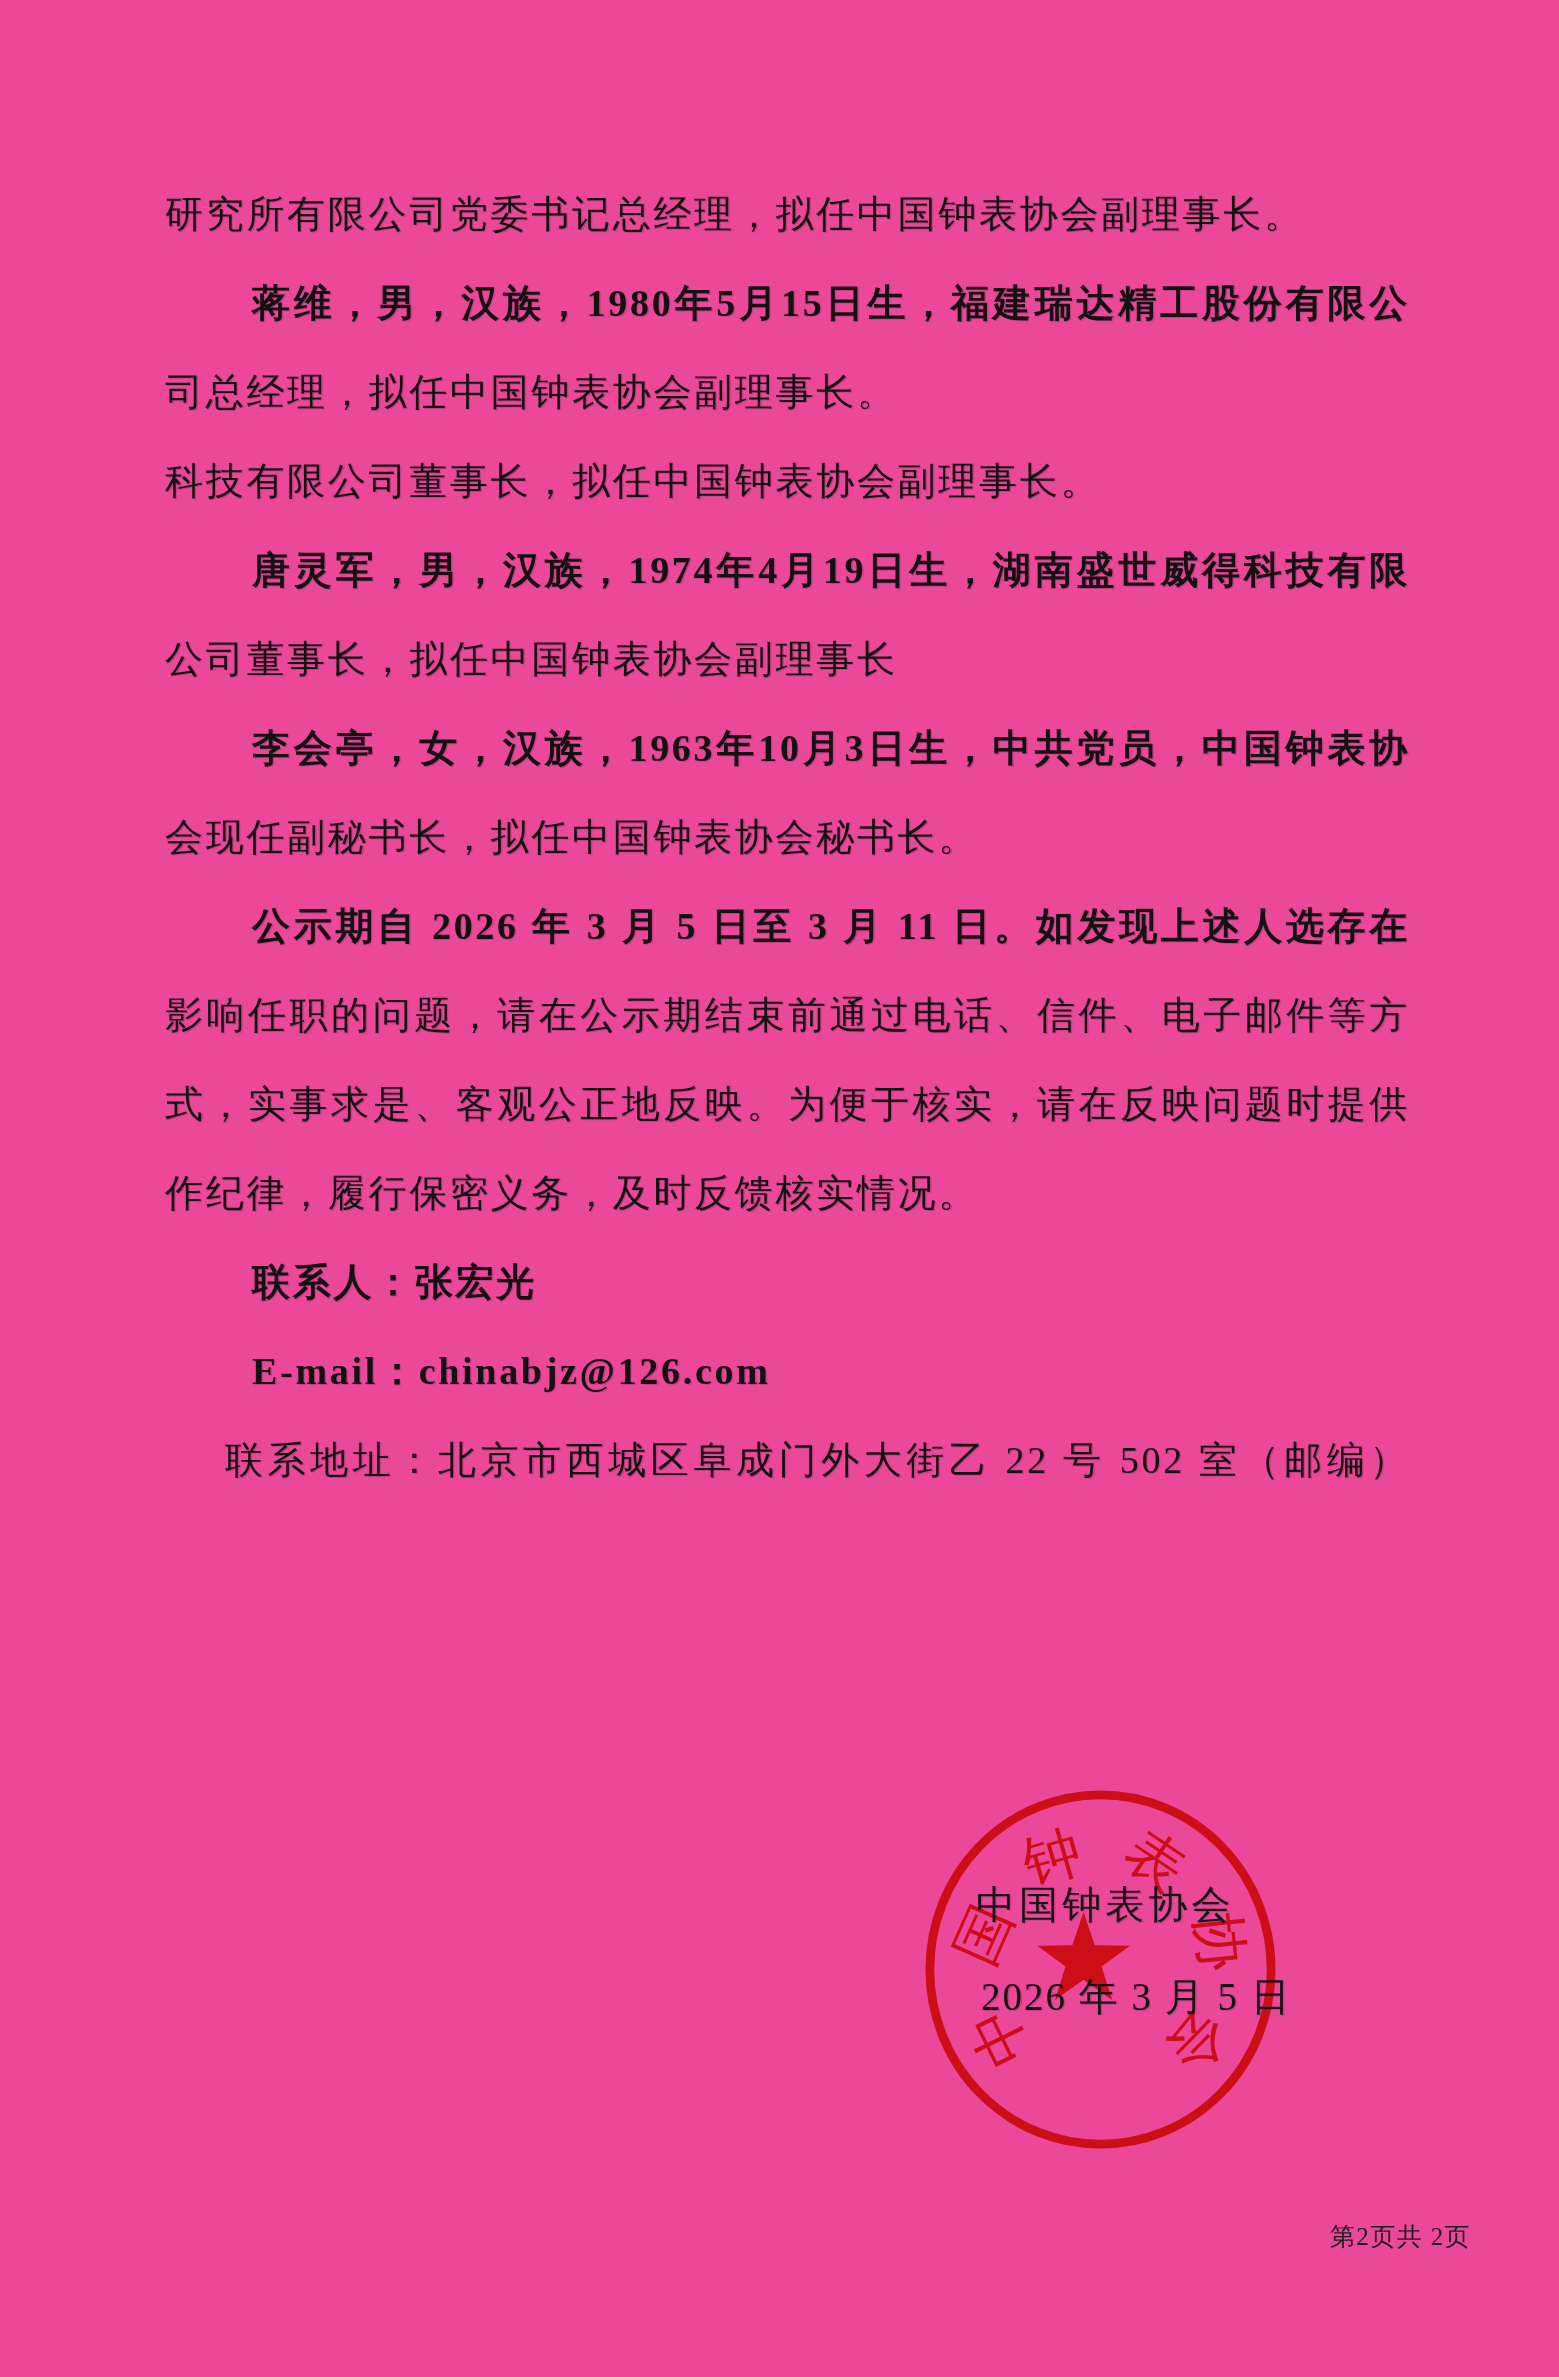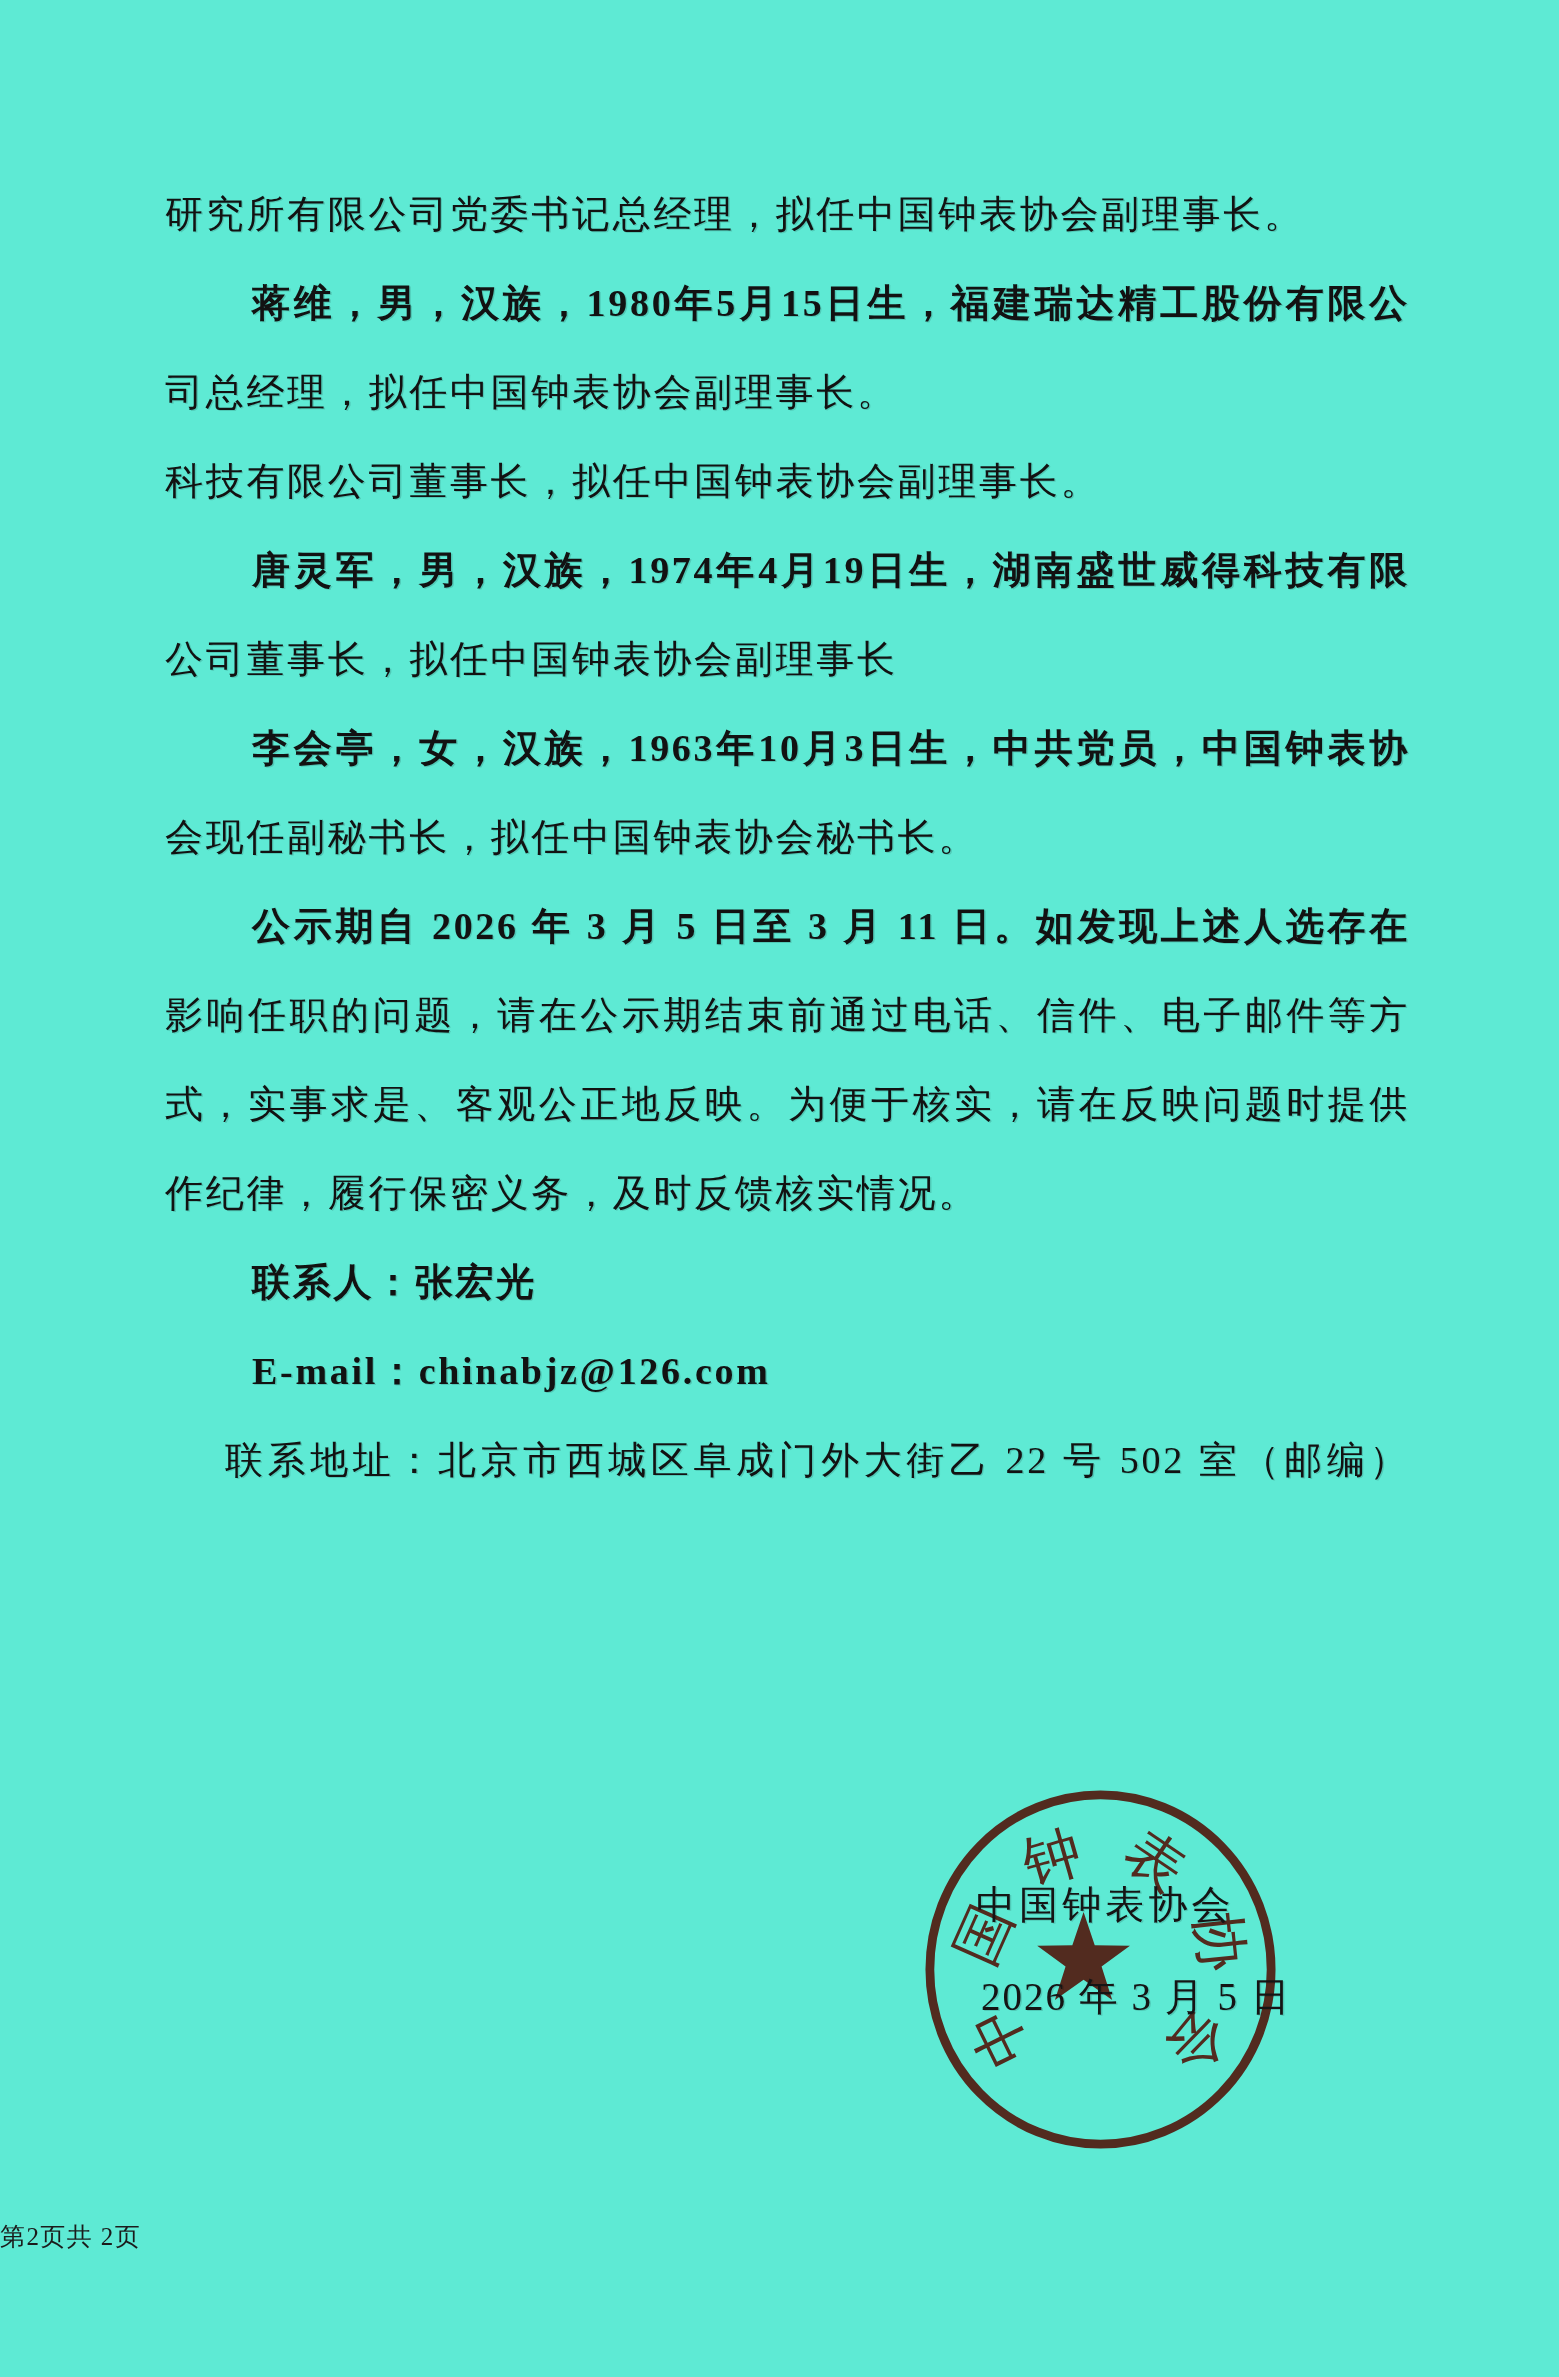--- a/index.html
+++ b/index.html
@@ -1,21 +1,21 @@
 <!DOCTYPE html>
 <html style="font-size:11px"><head>
 <meta charset="utf-8">
 <title>公示文件</title>
 <style>
   html,body { margin:0; padding:0; background:#9a9a9a; }
   .page {
     position:relative;
     width:1559px; height:2377px;
     margin:0 auto;
-    background:#5eead4;
+    background:#ec4899;
     overflow:hidden;
     font-family:"Liberation Serif","DejaVu Serif",serif;
     color:#121212;
   }
   .content {
     position:absolute;
     left:165px; top:170px;
     width:1245px;
     font-size:38px;
     line-height:89px;
@@ -42,21 +42,21 @@
     left:921px; top:1786px;
     width:359px; height:367px;
     z-index:2;
     mix-blend-mode:multiply;
     opacity:0.93;
   }
   .footer {
     position:absolute;
     left:0; top:2224px;
     width:1471px;
-    text-align:left;
+    text-align:right;
     font-size:25px;
     line-height:25px;
     letter-spacing:1.4px;
     color:#1b1b1b;
   }
 </style>
 </head>
 <body>
 
 <div class="page">

